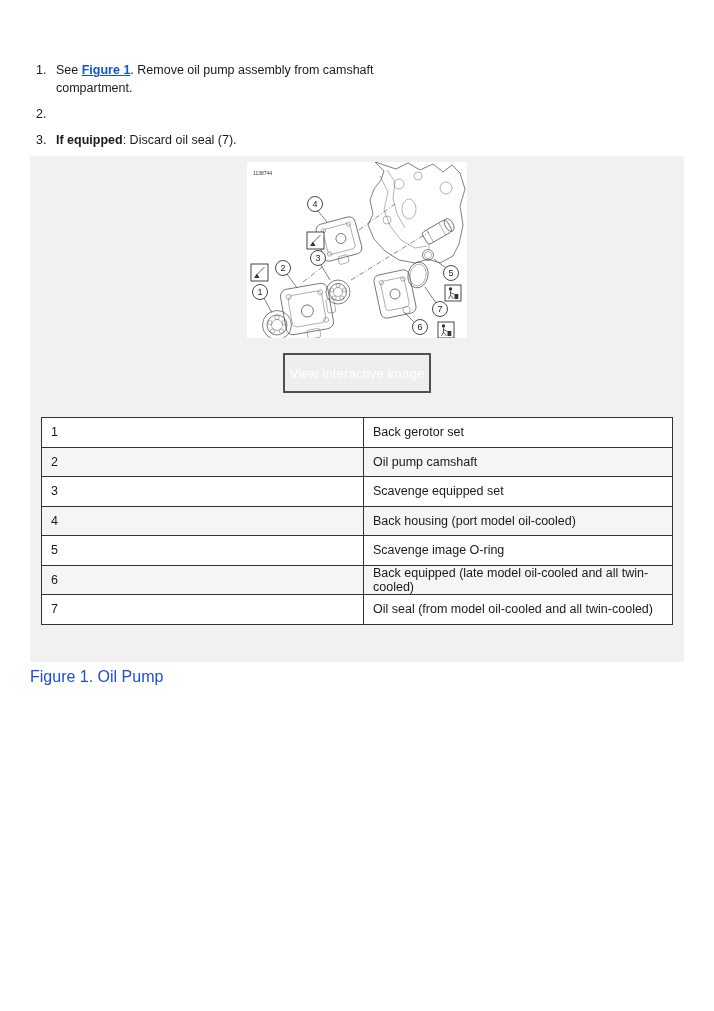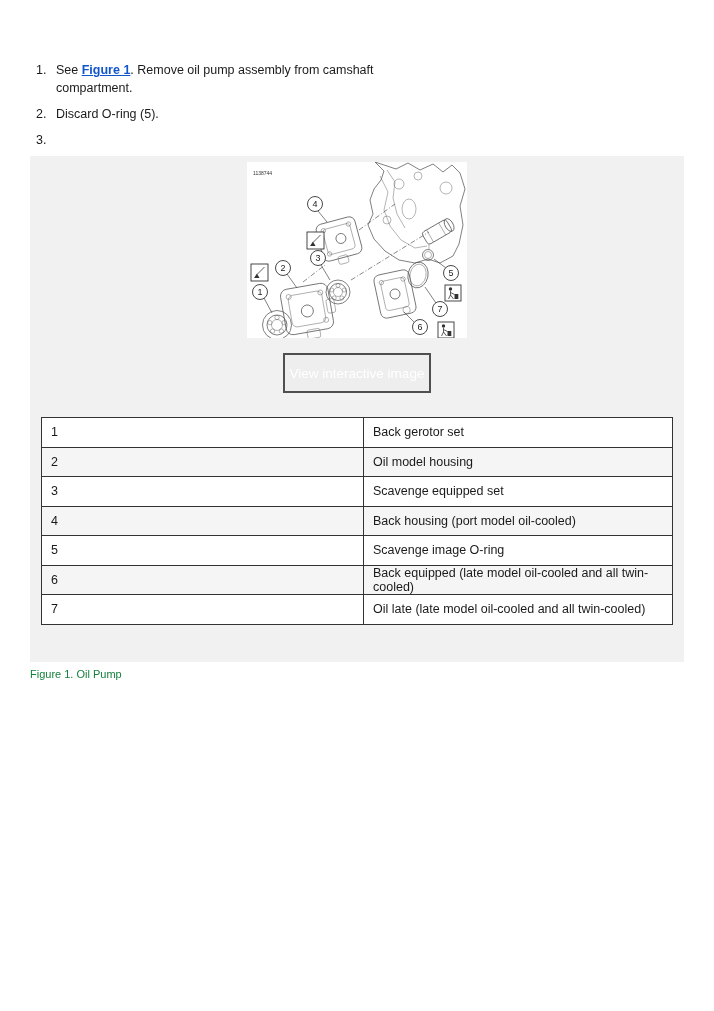--- a/index.html
+++ b/index.html
@@ -84,22 +84,22 @@
   }
   .parts-table .col-key { width: 322px; }
   .parts-table tr:nth-child(even) td { background: #f5f5f5; }
   .parts-table tr:nth-child(odd) td { background: #ffffff; }
 
   
   .caption {
     position: absolute;
     left: 30px;
     top: 668px;
-    font-size: 11px;
-    color: #15803d;
+    font-size: 16px;
+    color: #1d4ed8;
   }
 
   
   svg .ln   { fill: none; stroke: #4a4a4a; stroke-width: 0.7; }
   svg .ln2  { fill: none; stroke: #6a6a6a; stroke-width: 0.5; }
   svg .dash { fill: none; stroke: #555555; stroke-width: 0.7; stroke-dasharray: 5 2 1 2; }
   svg .co   { fill: #ffffff; stroke: #333333; stroke-width: 0.9; }
   svg .cot  { font-size: 9px; fill: #222222; text-anchor: middle; font-family: "Liberation Sans", sans-serif; }
   svg .sq   { fill: #ffffff; stroke: #333333; stroke-width: 0.9; }
   svg .glyph { stroke: #333333; stroke-width: 0.8; fill: none; }
@@ -111,24 +111,24 @@
 
 <div class="page">
 
   <div class="steps">
     <div class="step">
       <span class="step-num">1.</span>
       <span class="step-body"><span>See </span><a class="doc-link">Figure 1</a><span>. Remove oil pump assembly from camshaft compartment.</span></span>
     </div>
     <div class="step">
       <span class="step-num">2.</span>
-      <span class="step-body">Discard O-ring (5).</span>
     </div>
     <div class="step">
       <span class="step-num">3.</span>
+      <span class="step-body"><span class="bold">If equipped</span><span>: Discard oil seal (7).</span></span>
     </div>
   </div>
 
   <div class="panel">
 
     <div class="figure-box">
       <svg width="220" height="176" viewBox="0 0 220 176">
 
         <text x="6" y="13" class="idtext">1138744</text>
 
@@ -283,41 +283,41 @@
     <button class="interactive-btn">View interactive image</button>
 
     <table class="parts-table">
       <tbody>
         <tr>
           <td class="col-key">1</td>
           <td class="col-val">Back gerotor set</td>
         </tr>
         <tr>
           <td class="col-key">2</td>
-          <td class="col-val">Oil model housing</td>
+          <td class="col-val">Oil pump camshaft</td>
         </tr>
         <tr>
           <td class="col-key">3</td>
           <td class="col-val">Scavenge equipped set</td>
         </tr>
         <tr>
           <td class="col-key">4</td>
           <td class="col-val">Back housing (port model oil-cooled)</td>
         </tr>
         <tr>
           <td class="col-key">5</td>
           <td class="col-val">Scavenge image O-ring</td>
         </tr>
         <tr>
           <td class="col-key">6</td>
           <td class="col-val">Back equipped (late model oil-cooled and all twin-cooled)</td>
         </tr>
         <tr>
           <td class="col-key">7</td>
-          <td class="col-val">Oil late (late model oil-cooled and all twin-cooled)</td>
+          <td class="col-val">Oil seal (from model oil-cooled and all twin-cooled)</td>
         </tr>
       </tbody>
     </table>
   </div>
 
   <div class="caption">Figure 1. Oil Pump</div>
 
 </div>
 
 </body></html>

